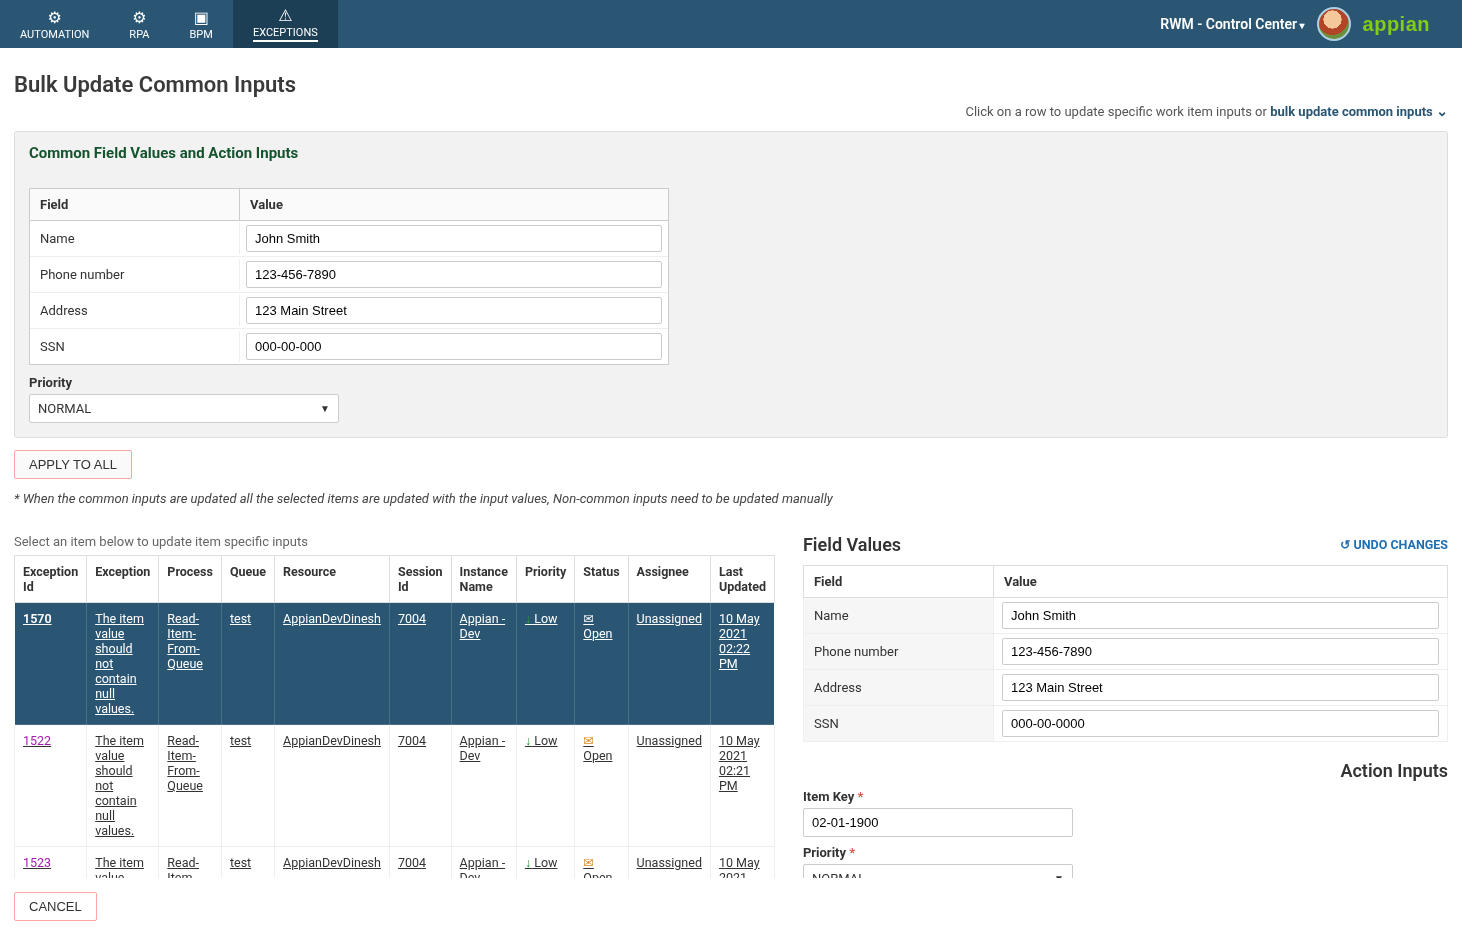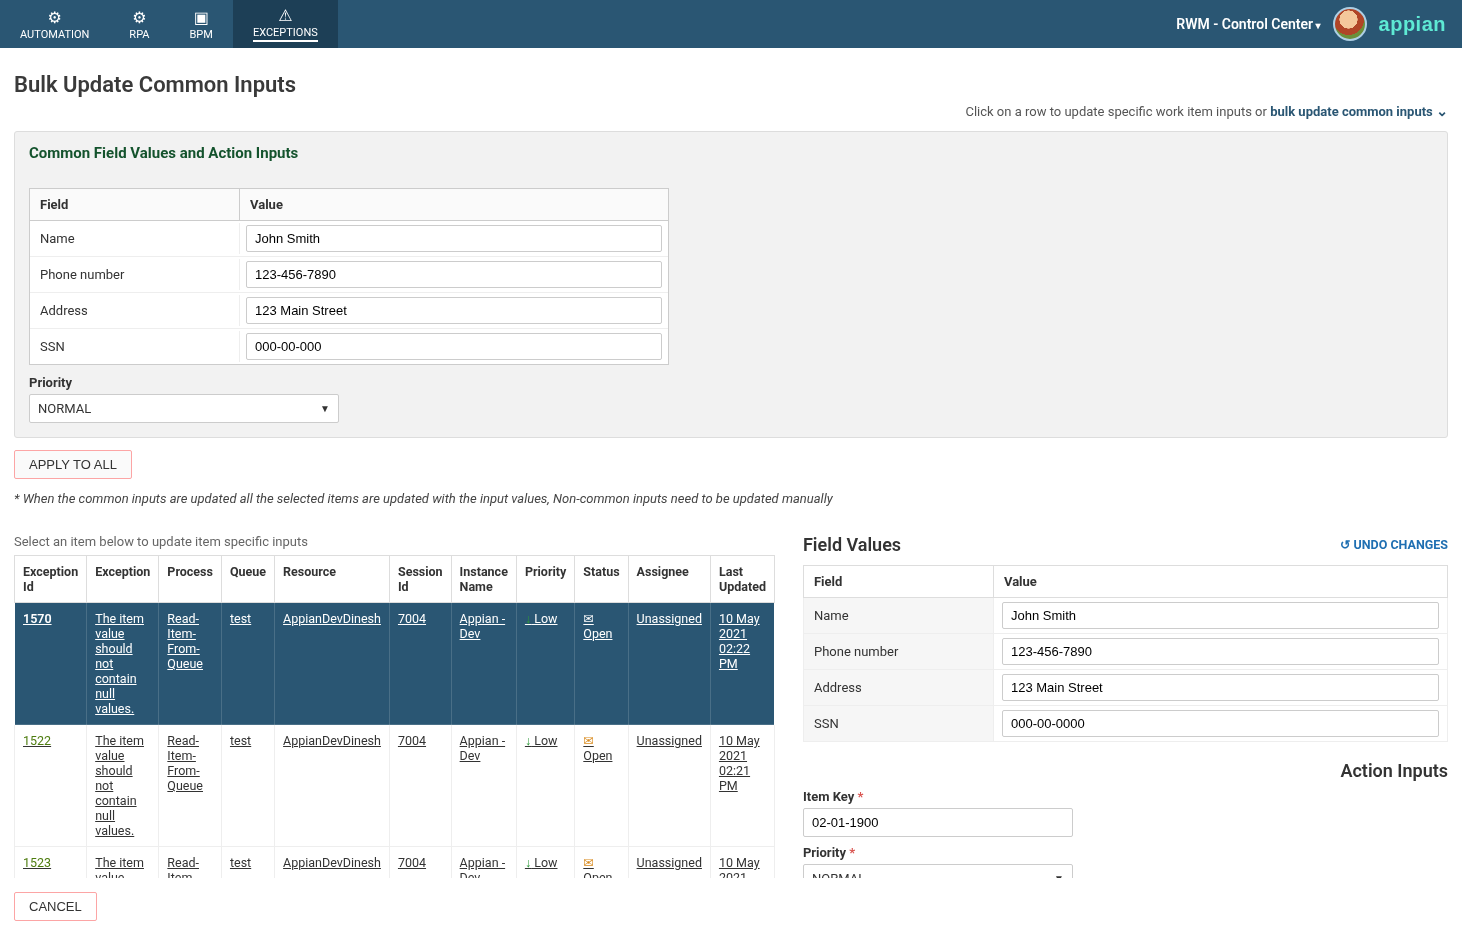--- a/index.html
+++ b/index.html
@@ -5,25 +5,25 @@
   * { box-sizing: border-box; margin: 0; padding: 0; }
   body { font-family: -apple-system, BlinkMacSystemFont, "Segoe UI", Roboto, Arial, sans-serif; font-size: 13px; color: #333; background: #fff; }
   
   
   .topnav { background: #2a5673; height: 48px; display: flex; align-items: stretch; justify-content: space-between; }
   .nav-tabs { display: flex; }
   .nav-tab { display: flex; flex-direction: column; align-items: center; justify-content: center; padding: 0 20px; color: #fff; font-size: 11px; cursor: pointer; }
   .nav-tab.active { background: #1d3f56; }
   .nav-tab.active .nav-label { border-bottom: 2px solid #fff; padding-bottom: 1px; }
   .nav-icon { font-size: 16px; margin-bottom: 1px; }
-  .nav-right { display: flex; align-items: center; gap: 12px; padding-right: 16px; }
+  .nav-right { display: flex; align-items: center; gap: 12px; padding-right: 32px; }
   .control-center { color: #fff; font-weight: 600; font-size: 14px; cursor: pointer; }
   .control-center::after { content: " ▾"; font-size: 10px;}
   .avatar { width: 34px; height: 34px; border-radius: 50%; background: radial-gradient(circle at 45% 35%, #f4c89b 0 35%, #b04527 36% 60%, #6b8f3a 61% 100%); border: 2px solid #aecfe4; }
-  .brand { font-weight: 800; letter-spacing: 0.5px; color: #5eead4; font-size: 20px; font-family: Arial, sans-serif; }
+  .brand { font-weight: 800; letter-spacing: 0.5px; color: #84cc16; font-size: 20px; font-family: Arial, sans-serif; }
   
   .page { padding: 14px 14px 80px 14px; }
   h1.page-title { font-size: 22px; color: #3a3a3a; font-weight: 600; margin: 10px 0 6px 0; }
   .subline { font-size: 13px; color: #555; margin-bottom: 12px; text-align: right; }
   .subline strong { color: #2a5673; cursor:pointer; }
   .subline strong::after { content: " ⌄"; font-weight:bold; font-size:14px; color:#2a5673; }
   
   .panel { border: 1px solid #ddd; border-radius: 3px; background: #f2f2f2; padding: 12px 14px 14px 14px; }
   .panel-title { font-weight: 700; font-size: 15px; color: #14532d; margin-bottom: 26px; }
   
@@ -52,21 +52,21 @@
   .right-col { flex:1; }
   
   .select-note { font-size:13px; color:#666; margin-bottom:6px; }
   
   table.datagrid { width:100%; border-collapse:collapse; border:1px solid #ddd; font-size:12.5px; }
   table.datagrid th { text-align:left; padding:8px 8px; background:#fff; border:1px solid #ddd; font-weight:700; vertical-align:top; }
   table.datagrid td { padding:8px 8px; border:1px solid #eee; vertical-align:top; }
   table.datagrid tbody tr { cursor:pointer;text-decoration:underline; }
   table.datagrid tbody tr.selected { background:#2a5673; color:#fff; }
   table.datagrid tbody tr.selected td { border-color: rgba(255,255,255,0.15); }
-  .link { color:#4d7c0f; }
+  .link { color:#a21caf; }
   tr.selected .link { color:#fff; font-weight:600; }
   .priority-cell { white-space:nowrap; }
   .arrow-down { color:#2e9a3a; font-weight:bold; }
   tr.selected .arrow-down { color:#2e9a3a; }
   .status-cell { white-space:nowrap; }
   .env-color { color:#d98b1f; }
   tr.selected .env-color { color:#fff; }
   
   .section-header { display:flex; justify-content:space-between; align-items:center; margin-bottom:10px;}
   .section-title { font-size:18px; font-weight:600; color:#333; }

